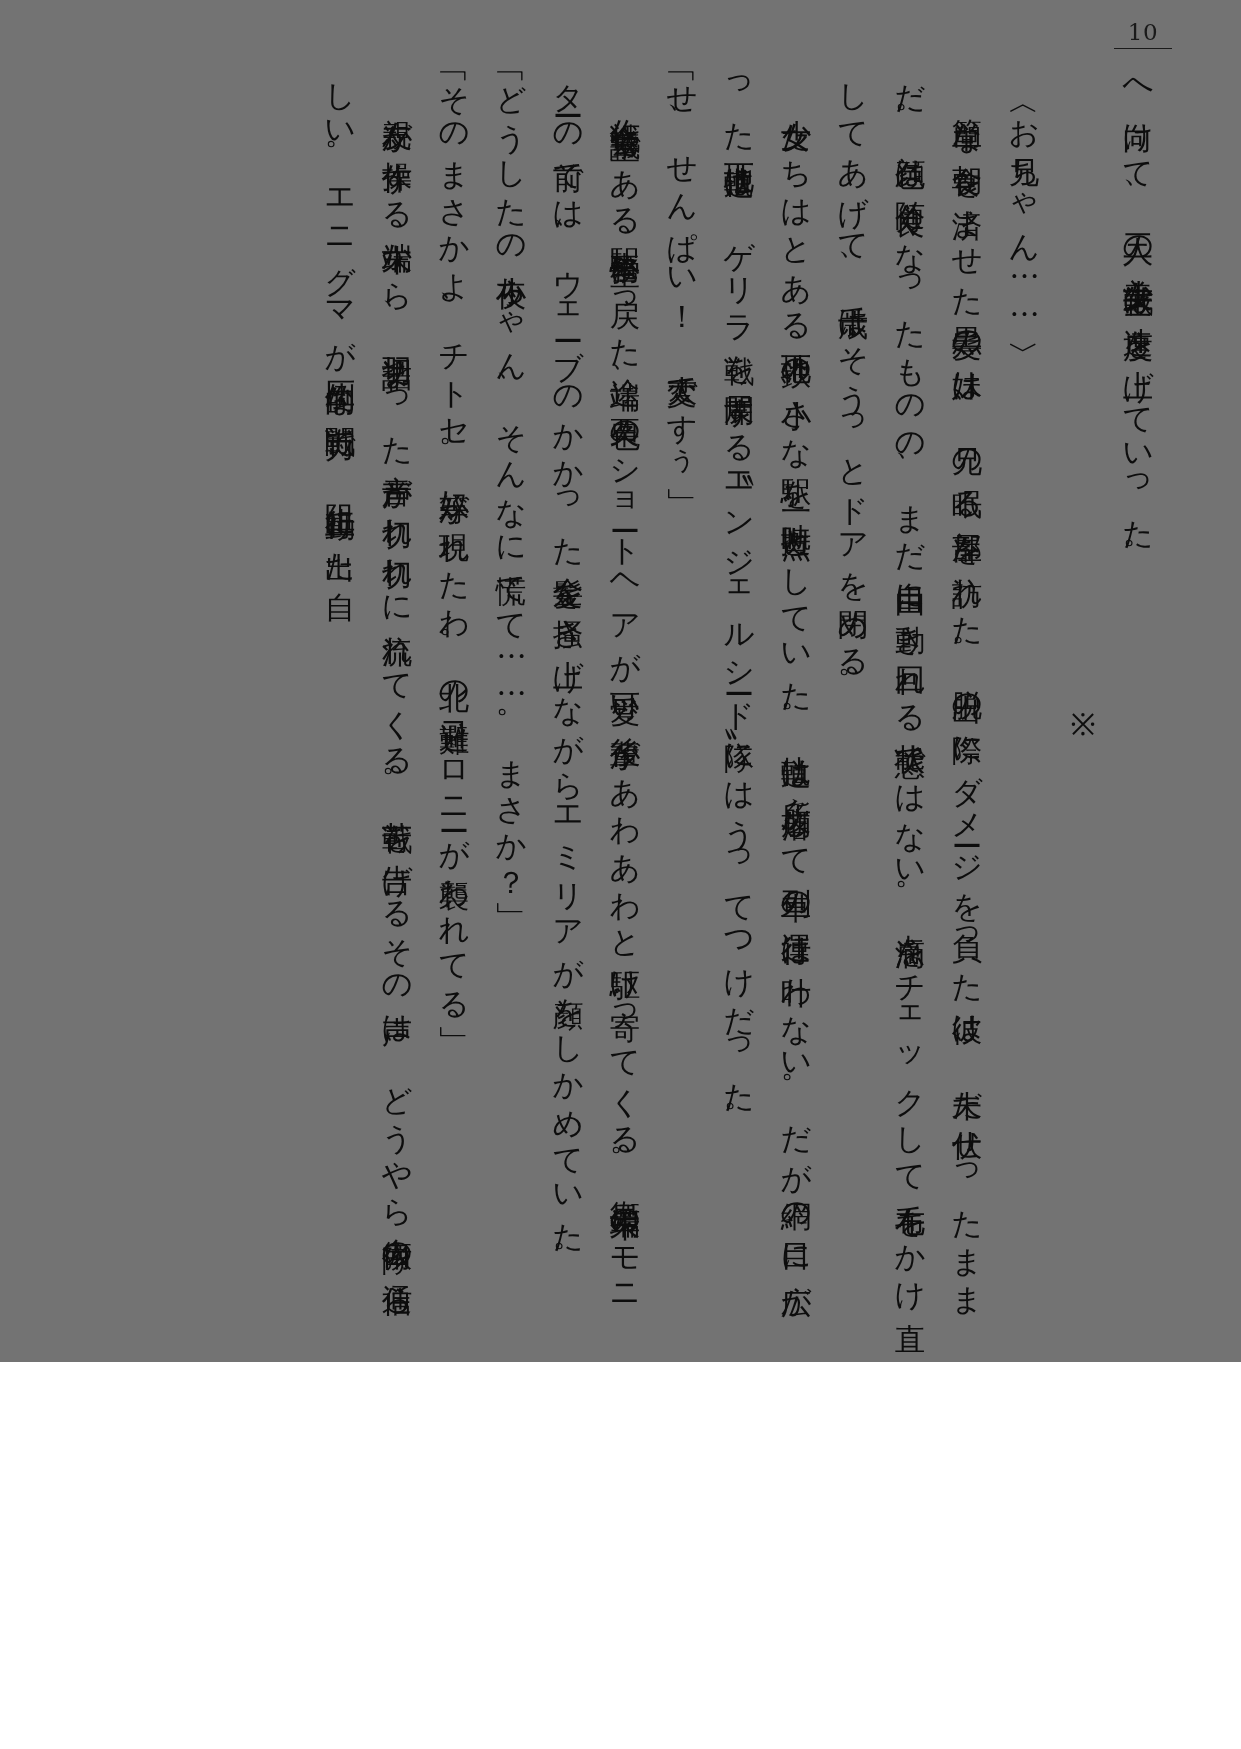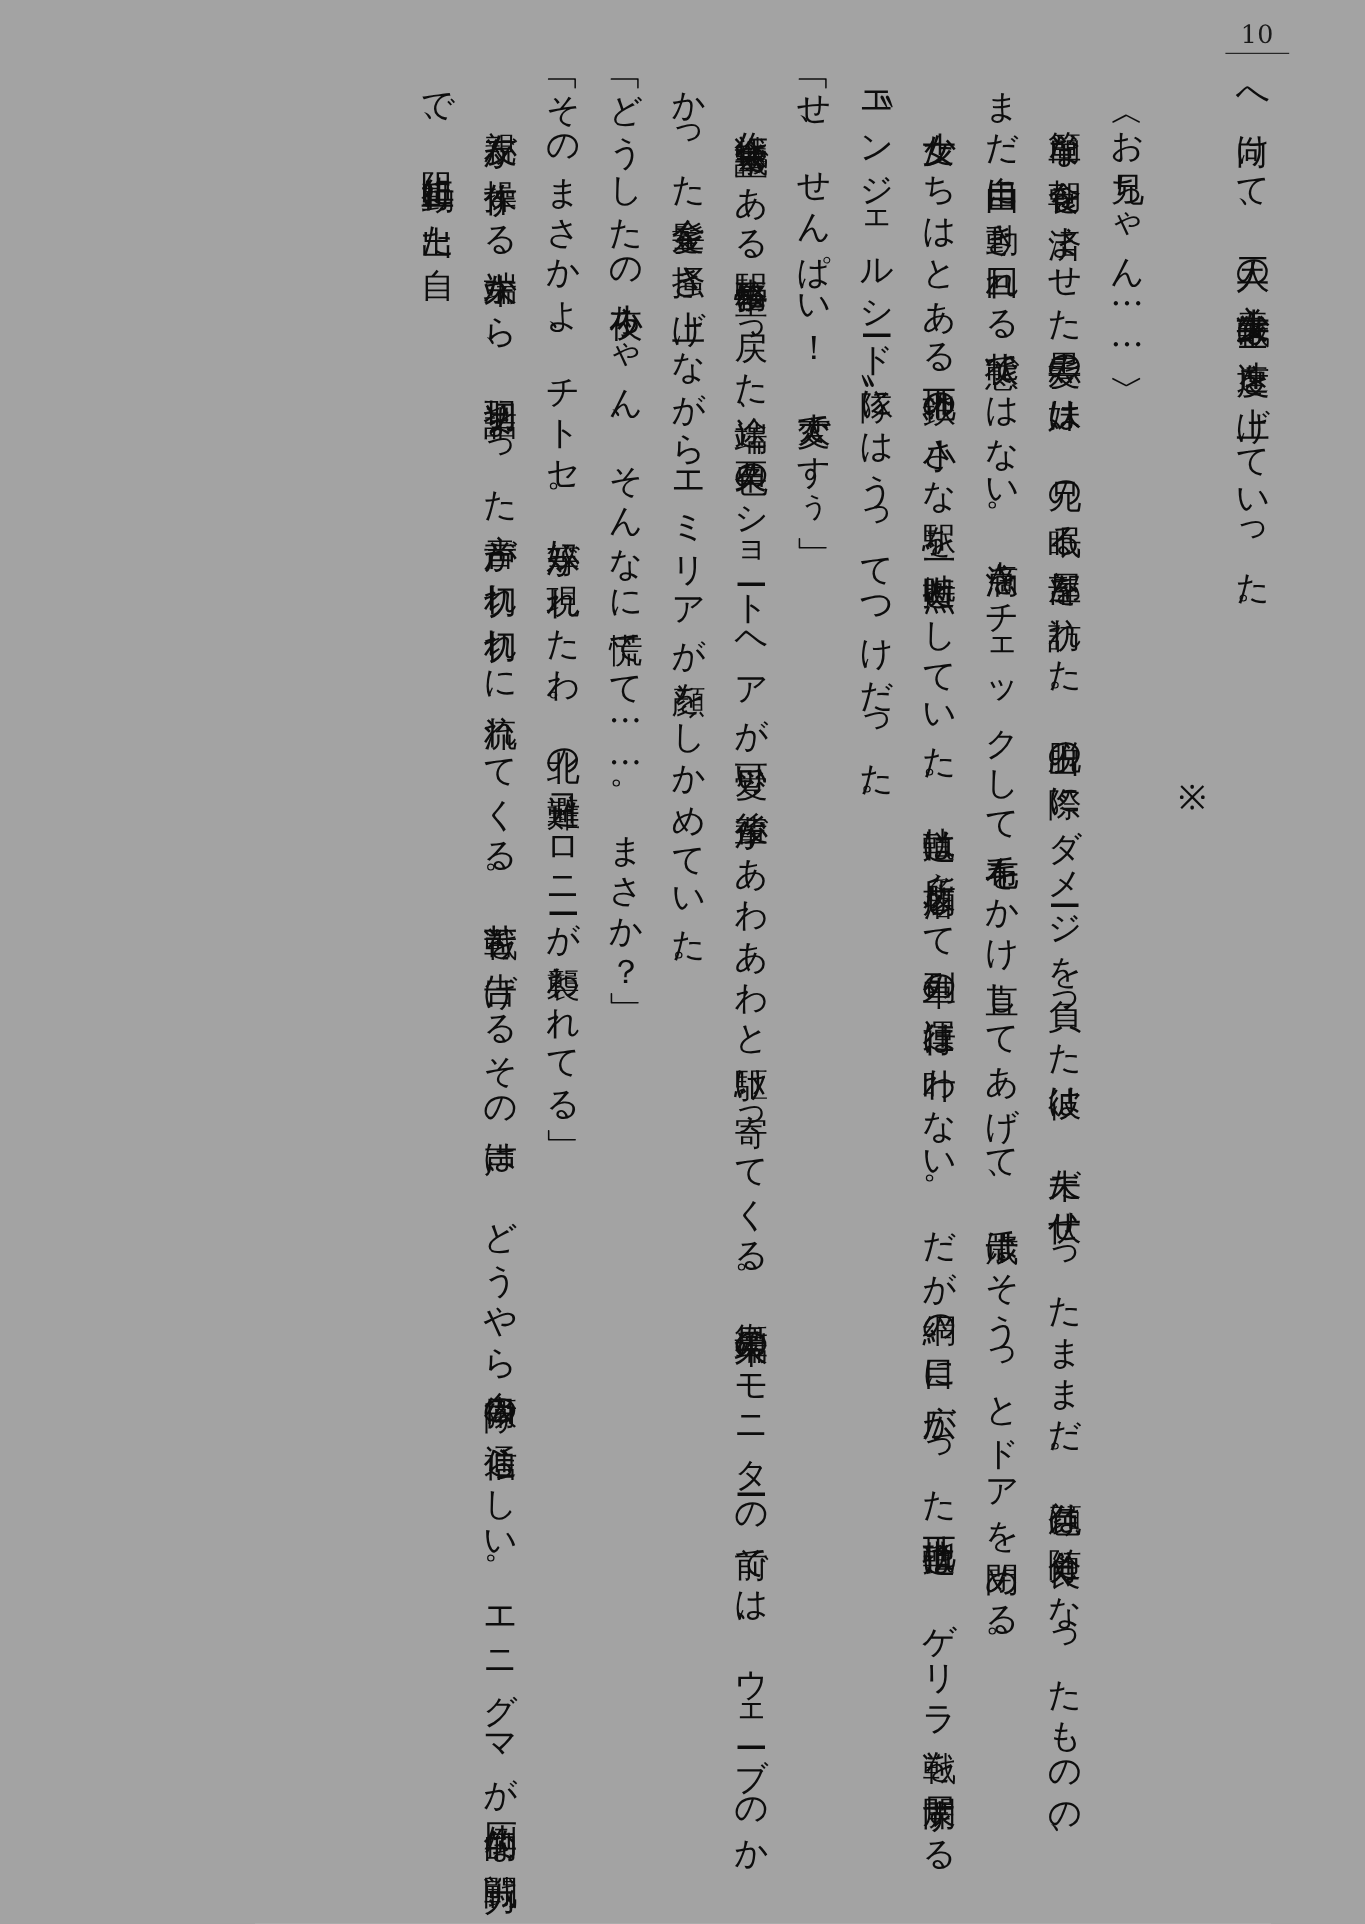--- a/index.html
+++ b/index.html
@@ -7,22 +7,22 @@
     padding: 0;
     background: #ffffff;
   }
   body {
     font-family: "DejaVu Serif", "Liberation Serif", serif;
     color: #111111;
   }
   .page {
     position: relative;
     width: 1241px;
-    height: 1749px;
-    background: #a3a3a3;
+    height: 1362px;
+    background: #737373;
     overflow: hidden;
     box-sizing: border-box;
   }
   
   .page-number-wrap {
     position: absolute;
     top: 18px;
     right: 62px;
     width: 72px;
     text-align: center;

